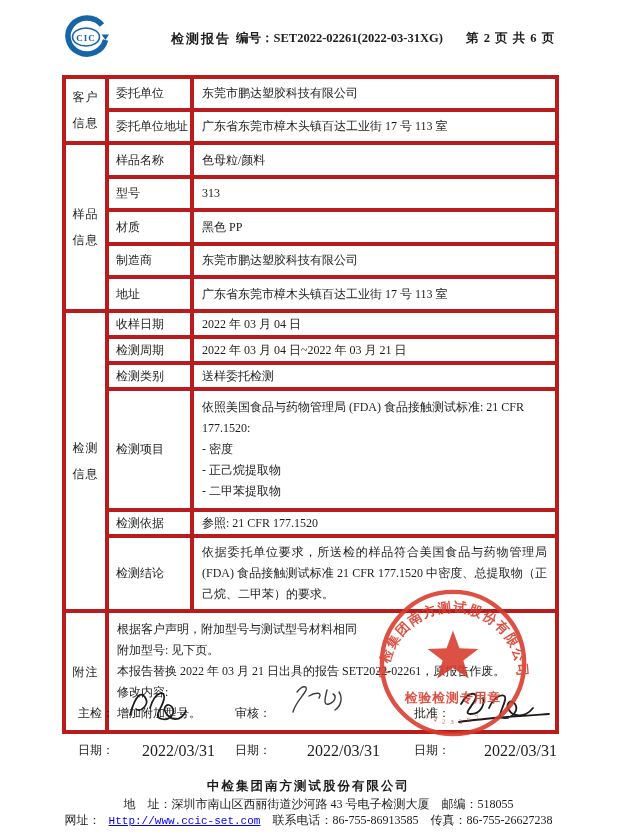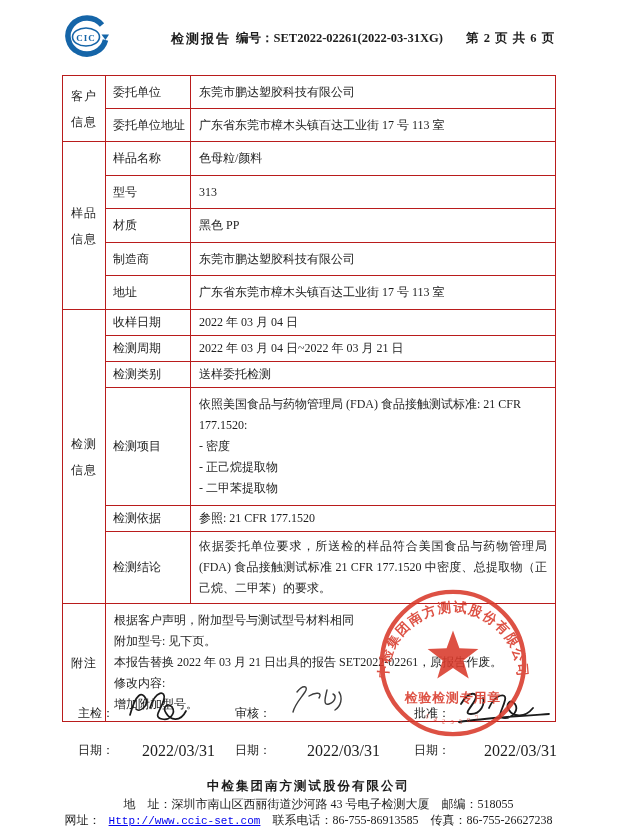--- a/index.html
+++ b/index.html
@@ -12,21 +12,21 @@
   .page { position:absolute; inset:0; width:617px; height:840px; background:#fff;border-radius:16px; }
 
   
   .hdr-logo { position:absolute; left:61px; top:13px; width:50px; height:48px; }
   .hdr-title { position:absolute; left:146px; top:30px; font-size:13px; font-weight:bold; letter-spacing:2px;margin-left:25px; }
   .hdr-no { position:absolute; left:236px; top:30px; font-size:12.5px; font-weight:bold; }
   .hdr-page { position:absolute; left:466px; top:30px; font-size:12.5px; font-weight:bold; letter-spacing:1px; }
 
   
   table.rpt { position:absolute; left:62px; top:75px; width:493px; border-collapse:collapse; table-layout:fixed; }
-  table.rpt td { border:1px solid #b91c1c; font-size:12px; vertical-align:middle; }
+  table.rpt td { border:4px solid #b91c1c; font-size:12px; vertical-align:middle; }
   td.seclbl { text-align:center; font-weight:normal; }
   td.seclbl .vlabel { width:28px; margin:0 auto; line-height:26px; letter-spacing:1px; }
   td.fld { padding-left:7px; }
   td.val { padding-left:8px; padding-right:6px; }
   td.multi { padding:6px 6px 6px 8px; }
   td.multi .ln { line-height:21px; }
   td.wraptxt { line-height:21px; padding:4px 8px 4px 8px; text-align:justify;margin-top:12px; }
   .h33 { height:33px; } .h34 { height:34px; } .h26 { height:26px; }
   .h92 { height:92px; } .h45 { height:45px; } .h91 { height:91px; }
 

